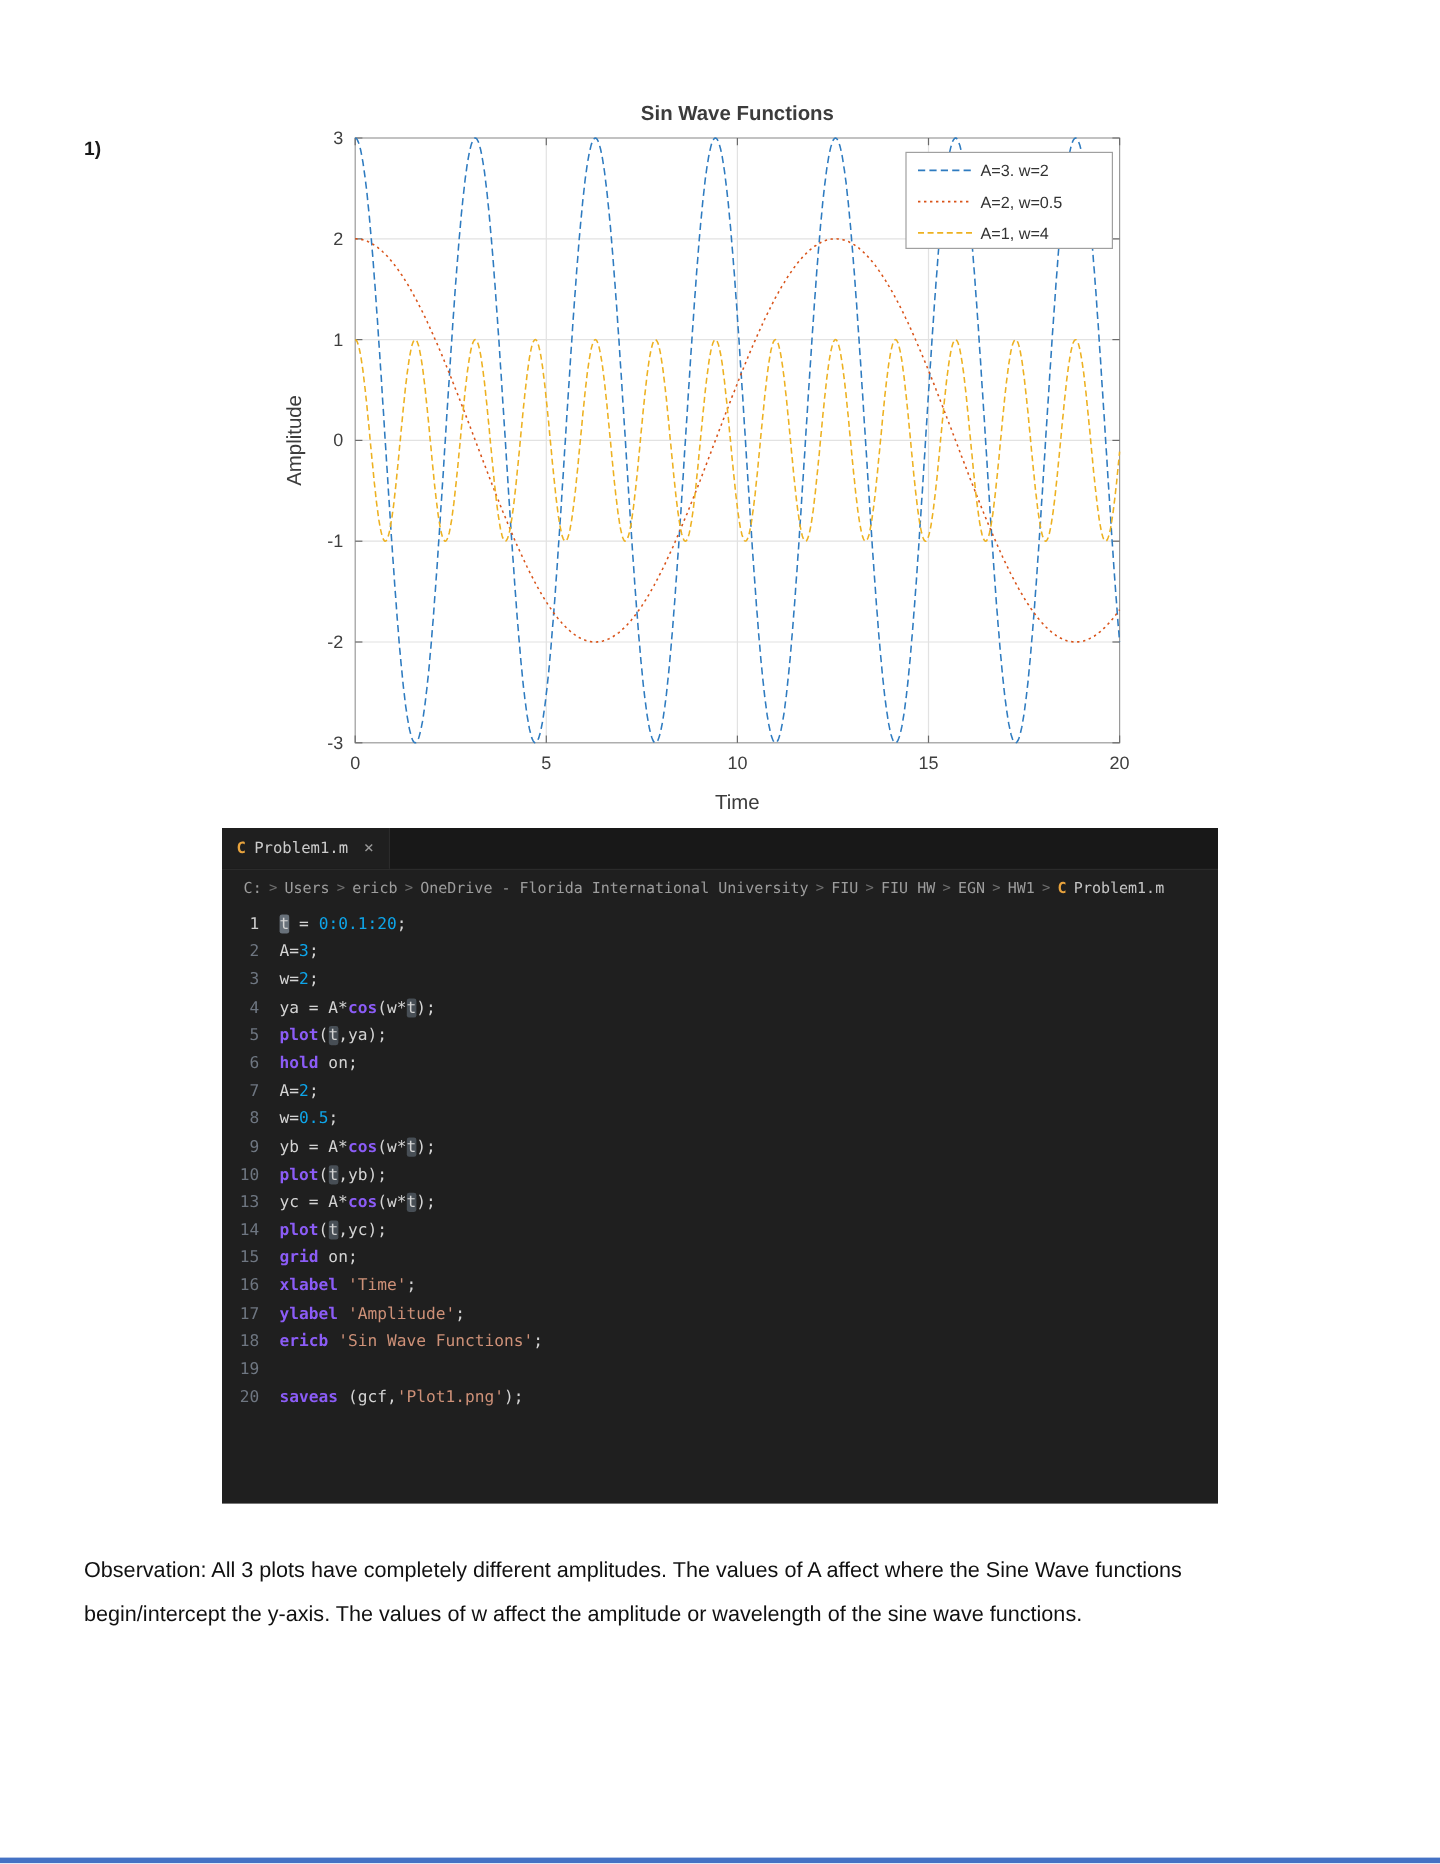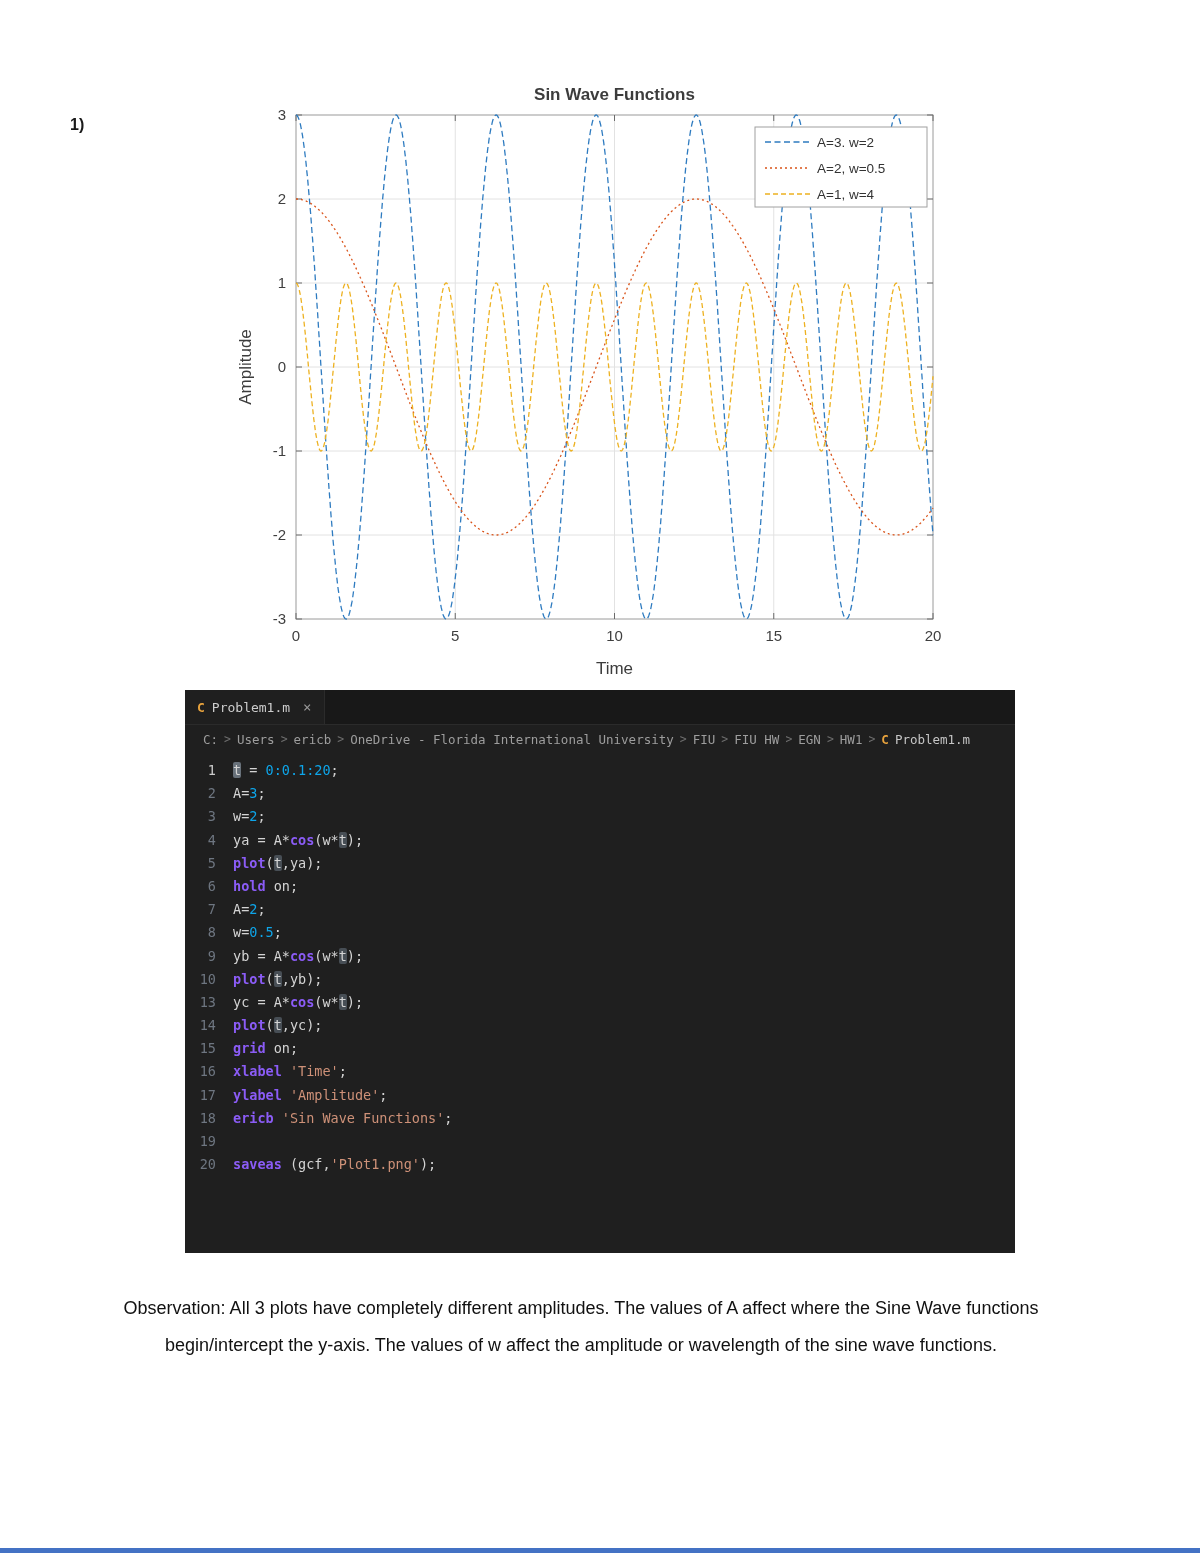--- a/index.html
+++ b/index.html
@@ -36,21 +36,21 @@
   .gutter.active { color:#cccccc; }
   .code-text { white-space:pre; color:#d4d4d4; }
   .tok-p { color:#d4d4d4; }
   .tok-f { color:#8b5cf6; font-weight:bold;margin-top:34px; }
   .tok-s { color:#ce9178; }
   .tok-n { color:#0ea5e9; }
   .tok-h { background:#474e55; border-radius:2px; }
   .tok-H { background:#68717a; border-radius:2px; }
 
   .observation { position:absolute; left:70px; top:1290px; width:1022px;
-                 font-size:18px; line-height:37px; color:#111111;text-align:center; }
+                 font-size:18px; line-height:37px; color:#111111; }
 
   .footer-bar { position:absolute; left:0; bottom:0; width:100%; height:5px; background:#4472c4; }
 </style>
 </head>
 <body>
 
 <div class="page">
 
   <div class="item-number">1)</div>
 

